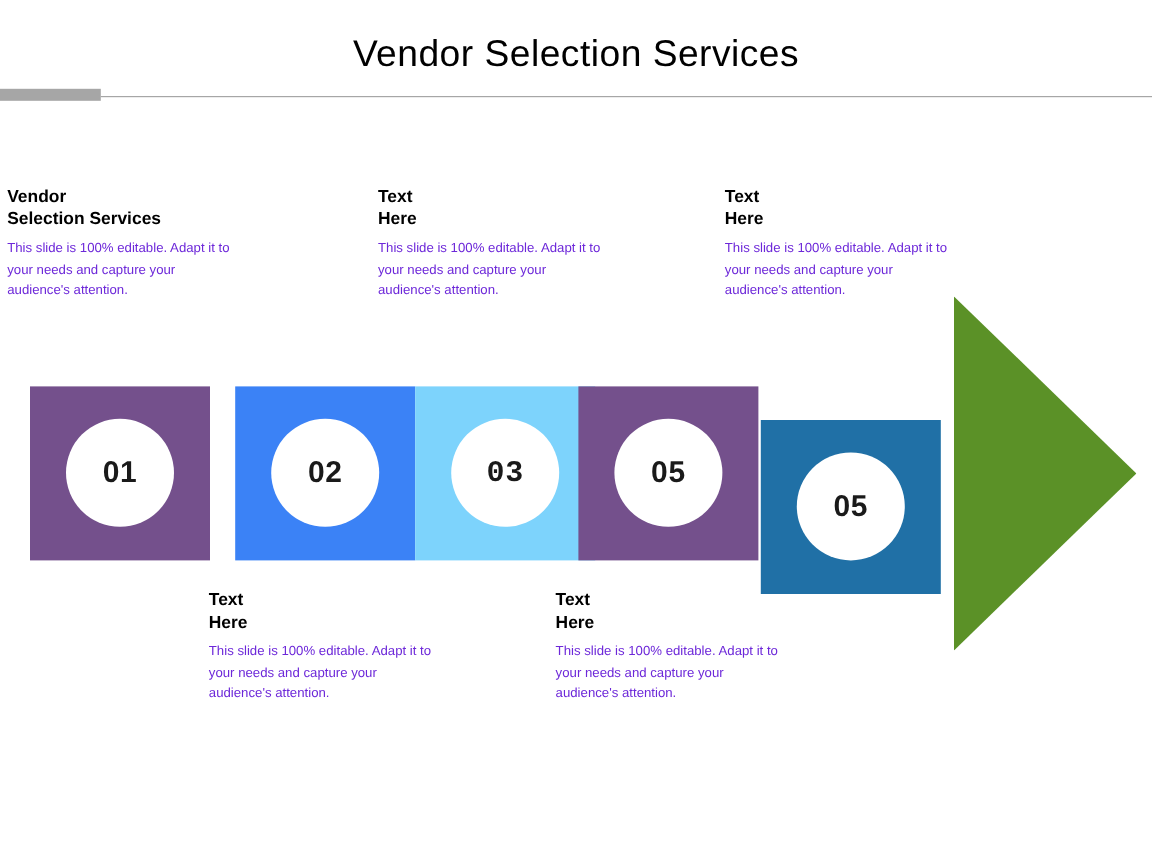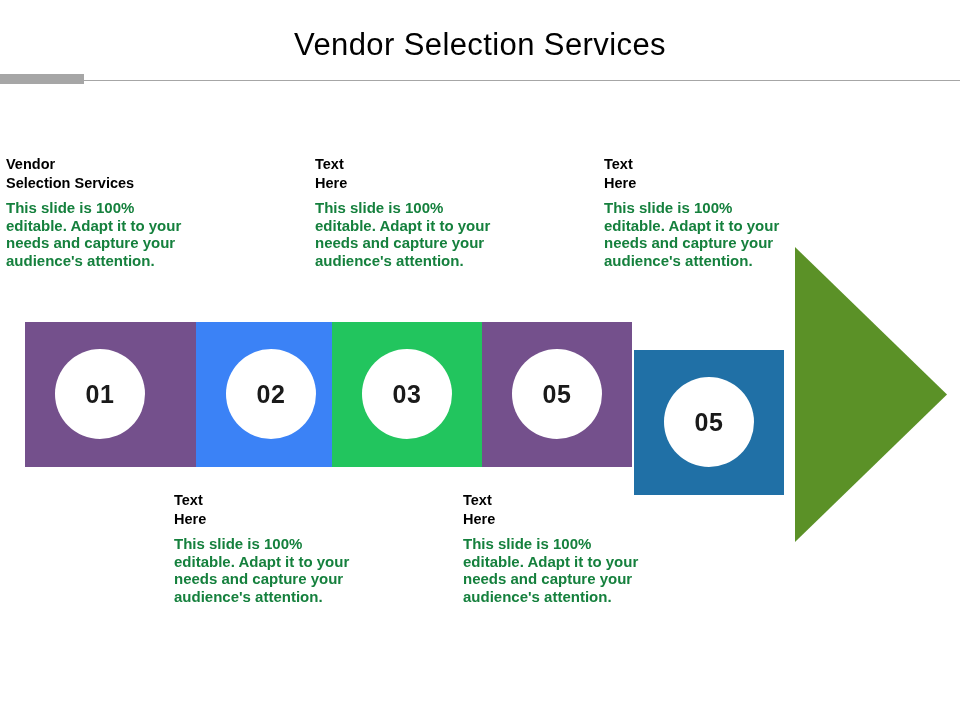--- a/index.html
+++ b/index.html
@@ -104,23 +104,23 @@
   }
   .block-heading {
     font-size: 14.5px;
     font-weight: bold;
     color: #000000;
     line-height: 19px;
     margin: 0 0 6px 0;
     white-space: pre-line;
   }
   .block-body {
-    font-size: 15px;
-    font-weight: 700;
-    color: #15803d;
+    font-size: 11px;
+    font-weight: 400;
+    color: #6d28d9;
     line-height: 17.5px;
     margin: 0;
   }
 
   .block-top { }
   .block-bottom { }
 </style>
 </head>
 <body>
 
@@ -132,31 +132,31 @@
     <div id="header-rule-thick"></div>
     <div id="header-rule-thin"></div>
   </div>
 
   <div id="process-arrow">
     <svg width="152" height="295" viewBox="0 0 152 295" xmlns="http://www.w3.org/2000/svg">
       <polygon points="0,0 152,147.5 0,295" fill="#5b9127"></polygon>
     </svg>
   </div>
 
-  <div class="step-box" style="left:25px;  background:#74508c;padding-left:24px;">
+  <div class="step-box" style="left:25px;  background:#74508c;">
     <div class="step-circle">
       <span class="step-number">01</span>
     </div>
   </div>
   <div class="step-box" style="left:196px; background:#3b82f6;">
     <div class="step-circle">
       <span class="step-number">02</span>
     </div>
   </div>
-  <div class="step-box" style="left:332px; background:#22c55e;">
+  <div class="step-box" style="left:346px; background:#7dd3fc;font-family:Liberation Mono, monospace;">
     <div class="step-circle">
       <span class="step-number">03</span>
     </div>
   </div>
   <div class="step-box" style="left:482px; background:#74508c;">
     <div class="step-circle">
       <span class="step-number">05</span>
     </div>
   </div>
   <div class="step-box" style="left:634px; background:#2070a6;margin-top:28px;">

